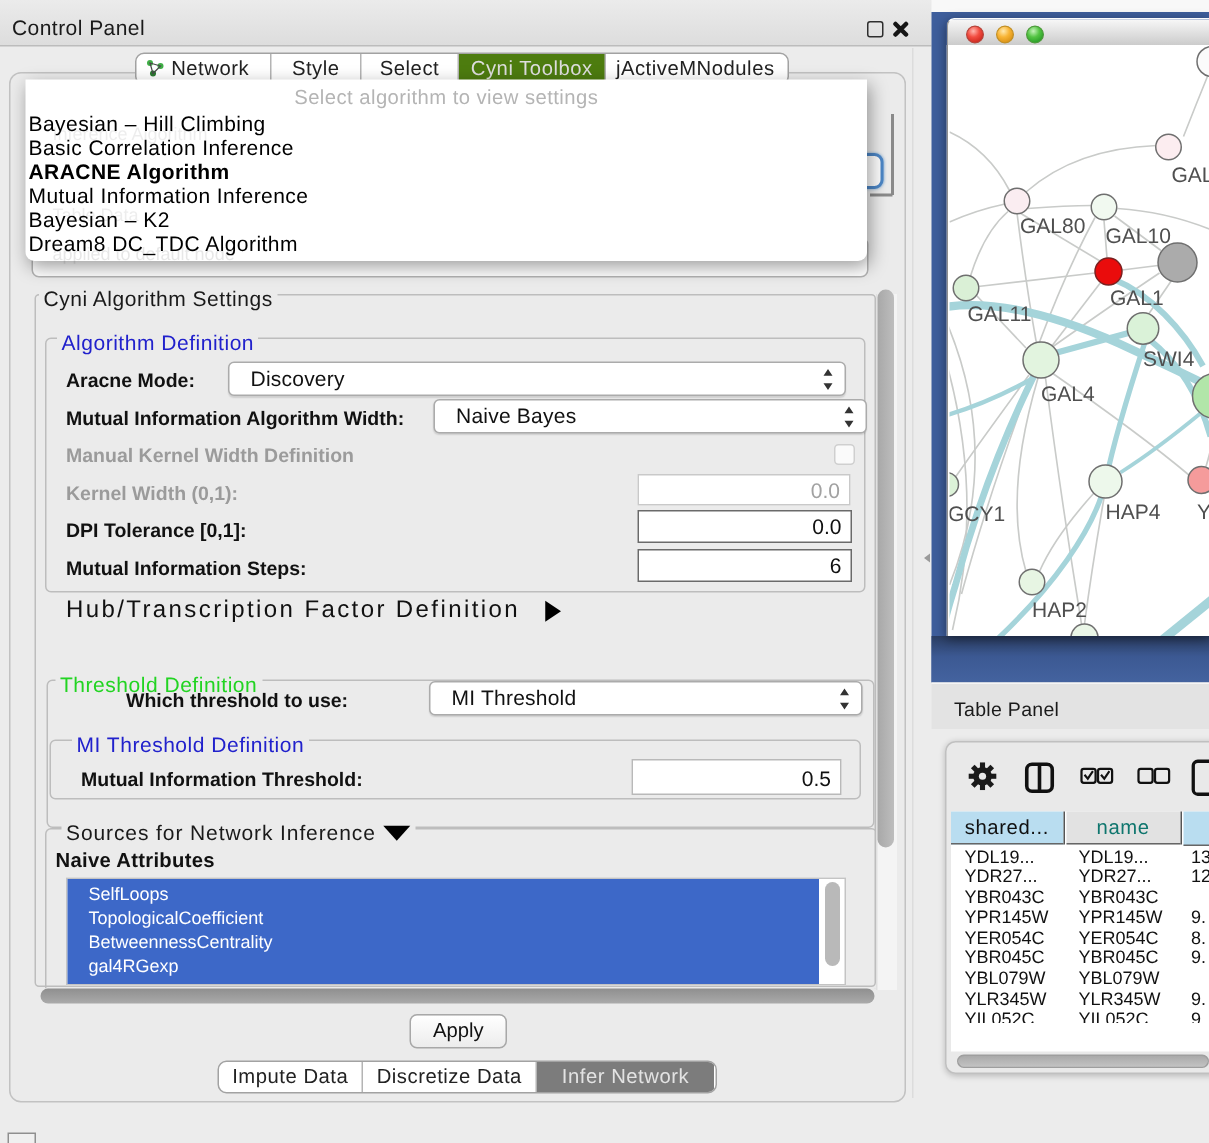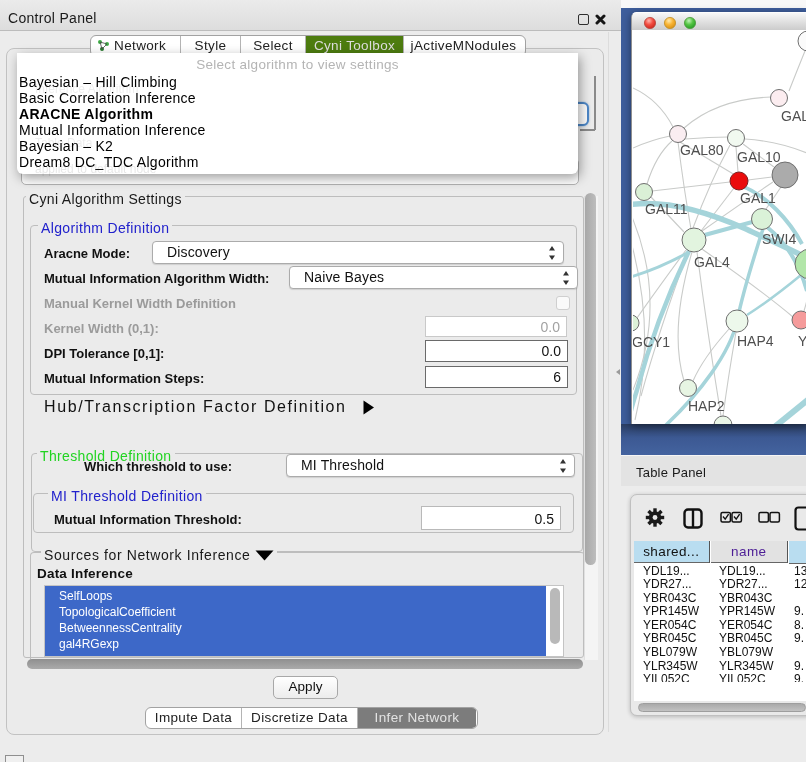--- a/index.html
+++ b/index.html
@@ -92,21 +92,21 @@
   <div class="fieldlabel" style="left:14px;color:#2121cc;">MI Threshold Definition</div>
 </div>
 <div class="lbl abs" style="left:54px;top:512px;">Mutual Information Threshold:</div>
 <div class="tfield" style="left:421px;top:506px;width:140px;height:24px;border:1px solid #b9b9b9;padding:4px 6px 0 0;">0.5</div>
 
 <div class="fieldset" style="left:30px;top:552px;width:553px;height:106px;border-bottom:none;border-radius:4px 4px 0 0;">
   <div class="fieldlabel" style="left:10px;color:#1a1a1a;font-size:14px;letter-spacing:0.6px;">Sources for Network Inference <svg width="19" height="11" viewBox="0 0 19 11" style="vertical-align:-1px">
           <path d="M0.5,0.5 L18.5,0.5 L9.5,10.5 Z" fill="#000"></path>
         </svg></div>
 </div>
-<div class="abs" style="left:37px;top:566px;font-size:13.5px;letter-spacing:0.2px;font-weight:bold;color:#111;">Data Inference</div>
+<div class="abs" style="left:37px;top:566px;font-size:13.5px;letter-spacing:0.2px;font-weight:bold;color:#111;">Naive Attributes</div>
 <div class="abs" style="left:44px;top:585px;width:518px;height:70px;background:#fff;border:1px solid #c4c4c4;">
   <div class="abs" style="left:0;top:0;width:501px;height:70px;background:#3d68c8;"></div>
   <div class="abs" style="left:14px;top:2px;color:#fff;font-size:12px;line-height:16px;">SelfLoops<br>TopologicalCoefficient<br>BetweennessCentrality<br>gal4RGexp</div>
   <div class="abs" style="left:505px;top:2px;width:10px;height:56px;background:#b9b9b9;border-radius:5px;"></div>
 </div>
 
 <div class="abs" style="left:584px;top:196px;width:13px;height:464px;background:#f4f4f4;border-left:1px solid #e0e0e0;"></div>
 <div class="abs" style="left:585px;top:193px;width:11px;height:372px;background:linear-gradient(90deg,#a8a8a8,#bdbdbd);border-radius:5.5px;"></div>
 <div class="abs" style="left:27px;top:659px;width:556px;height:10px;background:linear-gradient(#8f8f8f,#aaaaaa);border-radius:5px;"></div>
 
@@ -264,21 +264,21 @@
     <path d="M92,21.5 l2.2,2.6 3.4,-5" fill="none" stroke="#111" stroke-width="1.4"></path>
     <path d="M103,21.5 l2.2,2.6 3.4,-5" fill="none" stroke="#111" stroke-width="1.4"></path>
     <rect x="128" y="17.5" width="9.4" height="9.4" rx="1.5" fill="none" stroke="#111" stroke-width="1.5"></rect>
     <rect x="139" y="17.5" width="9.4" height="9.4" rx="1.5" fill="none" stroke="#111" stroke-width="1.5"></rect>
     <path d="M167.5,12.5 h8 l5,5 v14 a3,3 0 0 1 -3,3 h-10 a3,3 0 0 1 -3,-3 v-16 a3,3 0 0 1 3,-3 Z" fill="none" stroke="#111" stroke-width="2.2"></path>
   </svg>
   <div class="abs" style="left:2.5px;top:46px;width:177px;height:160px;background:#fff;"></div>
 
   <div class="abs" style="left:2.5px;top:46px;width:75.5px;height:22px;background:#b9ddf0;border-bottom:1.5px solid #666;text-align:center;font-size:13.5px;letter-spacing:0.4px;color:#111;padding-top:3px;box-sizing:border-box;">shared...</div>
   <div class="abs" style="left:78px;top:46px;width:0.5px;height:22px;border-left:1.5px solid #555;"></div>
-  <div class="abs" style="left:79.5px;top:46px;width:76.5px;height:22px;background:#e2e2e2;border-bottom:1.5px solid #666;text-align:center;font-size:13.5px;letter-spacing:0.4px;color:#4c1d95;padding-top:3px;box-sizing:border-box;">name</div>
+  <div class="abs" style="left:79.5px;top:46px;width:76.5px;height:22px;background:#e2e2e2;border-bottom:1.5px solid #666;text-align:center;font-size:13.5px;letter-spacing:0.4px;color:#0f766e;padding-top:3px;box-sizing:border-box;">name</div>
   <div class="abs" style="left:156px;top:46px;width:0.5px;height:22px;border-left:1.5px solid #555;"></div>
   <div class="abs" style="left:157.5px;top:46px;width:21px;height:22px;background:#b9ddf0;border-bottom:1.5px solid #666;"></div>
 
   <div class="abs" style="left:0;top:69.5px;width:182px;height:117.5px;overflow:hidden;">
     <div class="abs" style="left:12px;top:0;font-size:12px;color:#111;line-height:13.6px;">YDL19...<br>YDR27...<br>YBR043C<br>YPR145W<br>YER054C<br>YBR045C<br>YBL079W<br>YLR345W<br>YIL052C</div>
     <div class="abs" style="left:88px;top:0;font-size:12px;color:#111;line-height:13.6px;">YDL19...<br>YDR27...<br>YBR043C<br>YPR145W<br>YER054C<br>YBR045C<br>YBL079W<br>YLR345W<br>YIL052C</div>
     <div class="abs" style="left:163px;top:0;font-size:12px;color:#111;line-height:13.6px;">13<br>12<br>&nbsp;<br>9.<br>8.<br>9.<br>&nbsp;<br>9.<br>9.</div>
   </div>
 
   <div class="abs" style="left:7px;top:207.5px;width:167.5px;height:9px;background:linear-gradient(#aaa,#c2c2c2);border:1px solid #9e9e9e;border-radius:5px;box-sizing:border-box;"></div>

